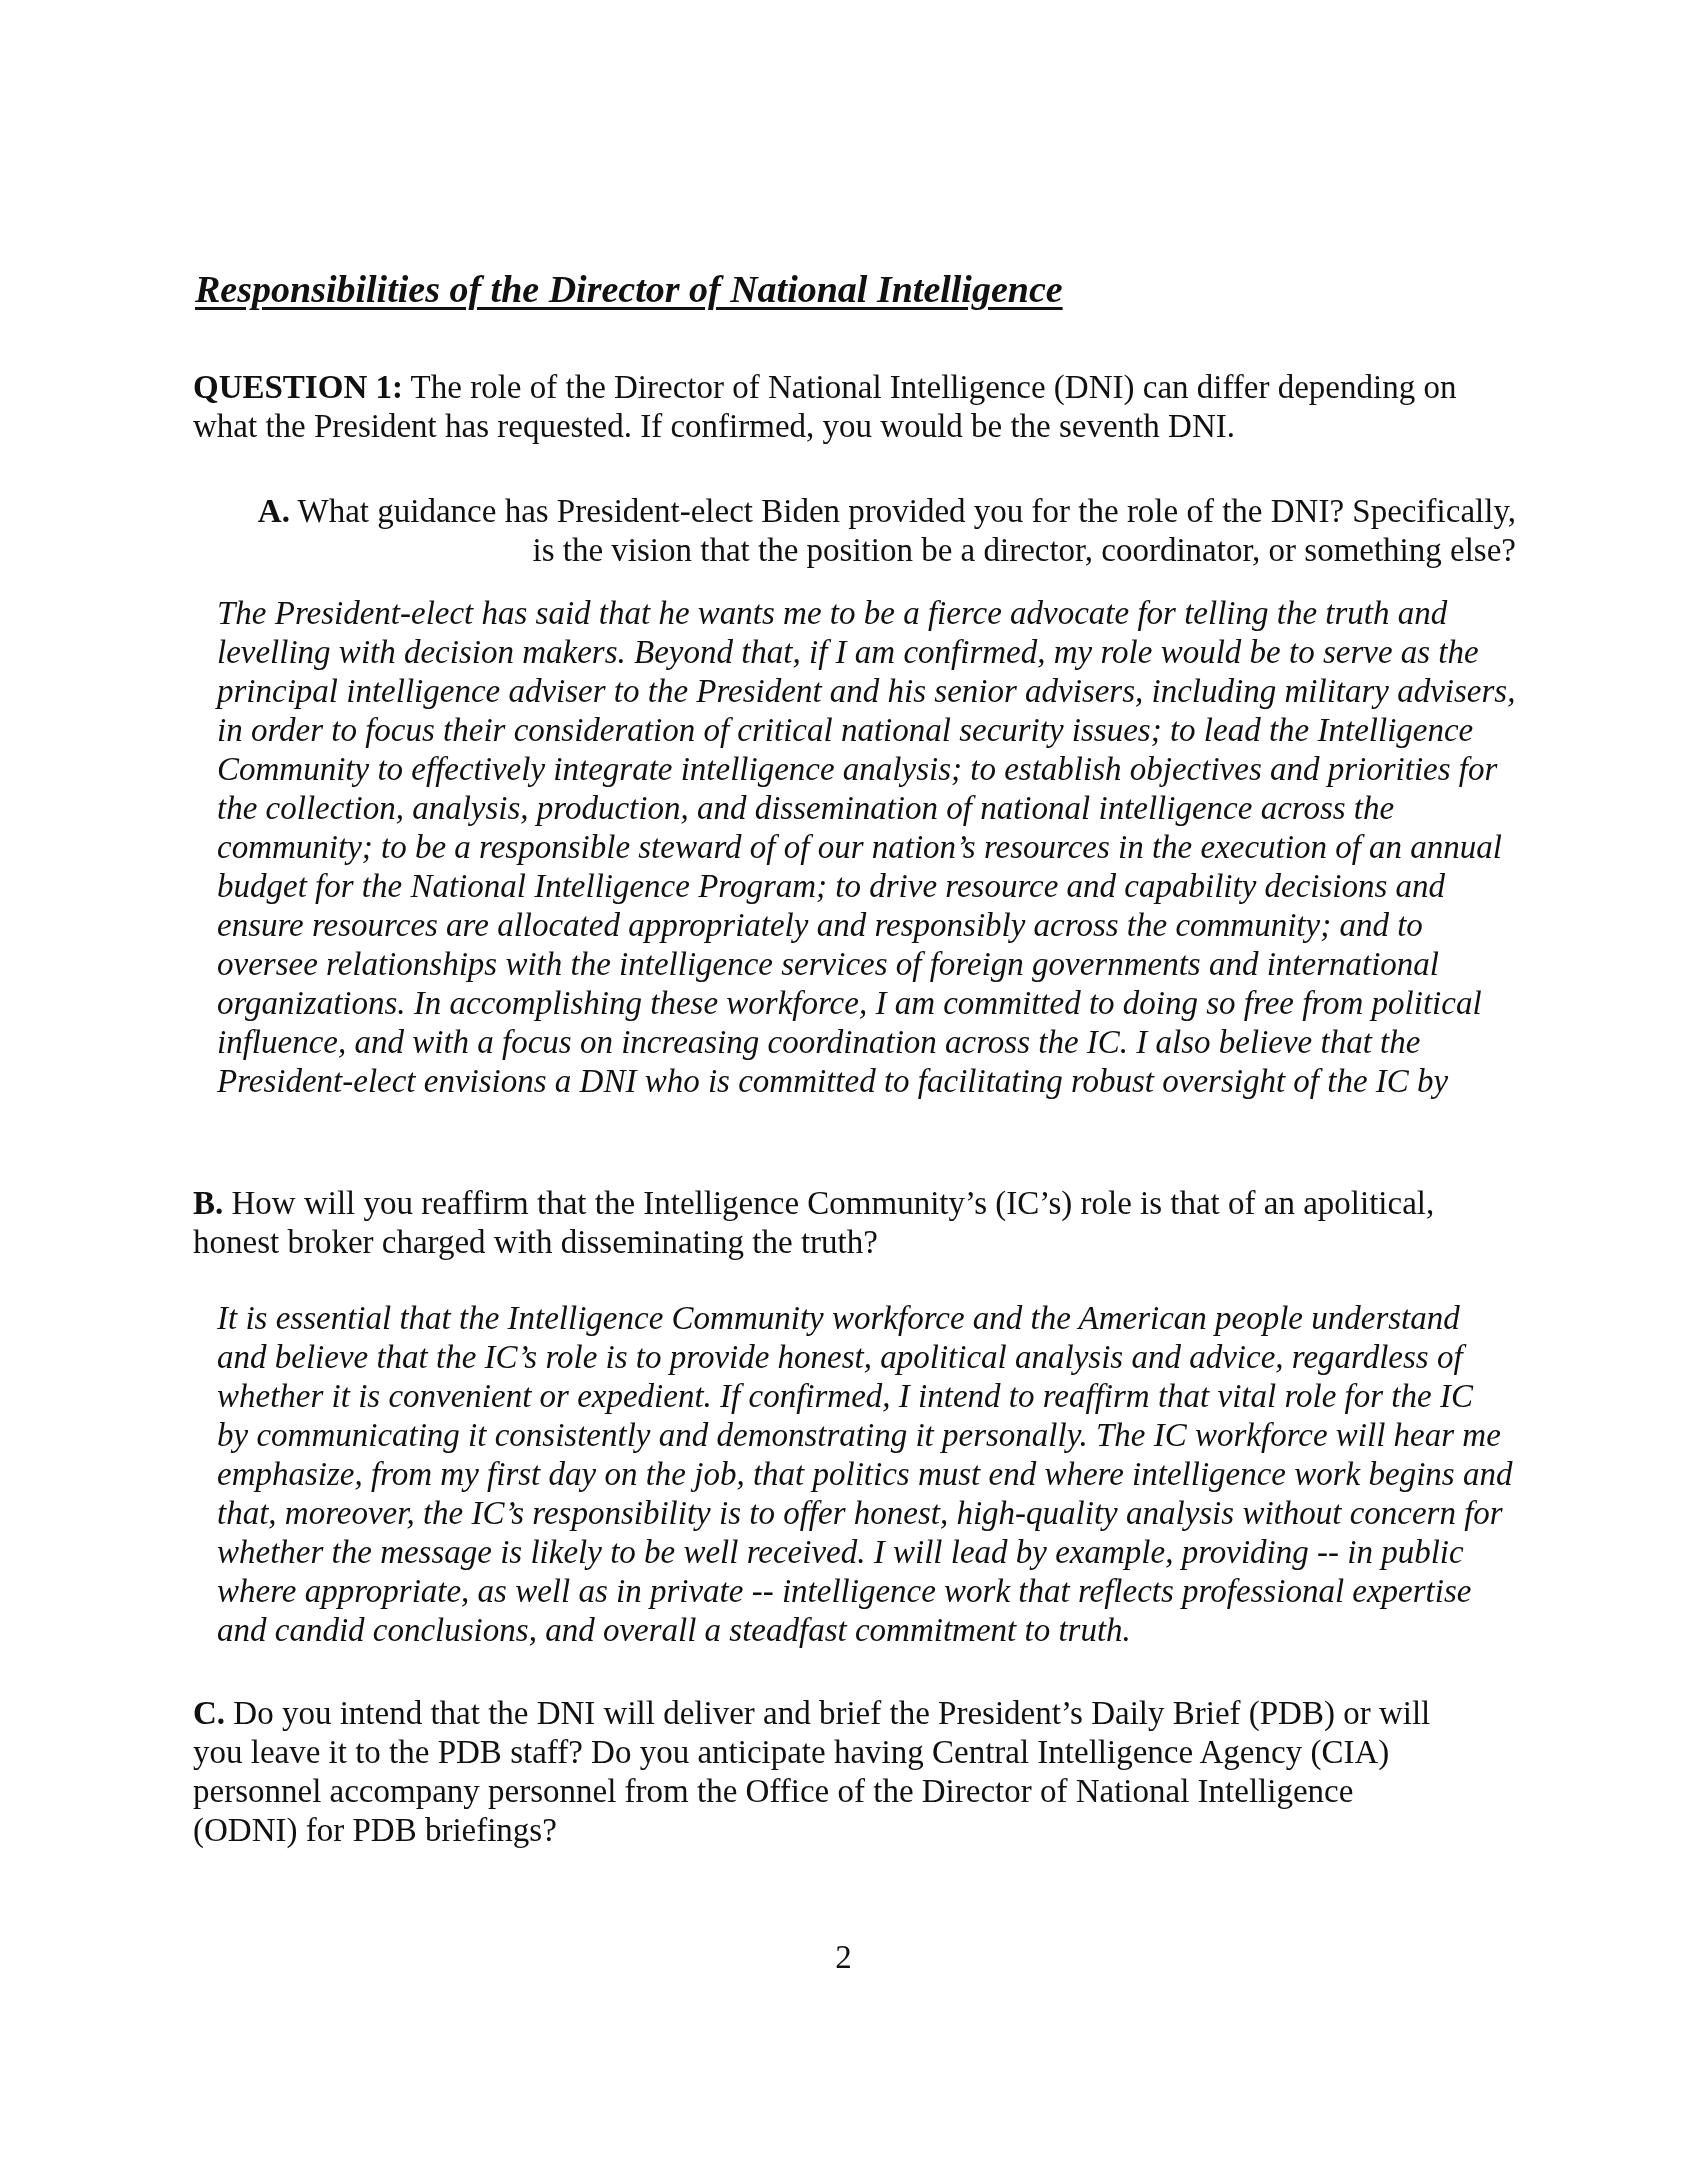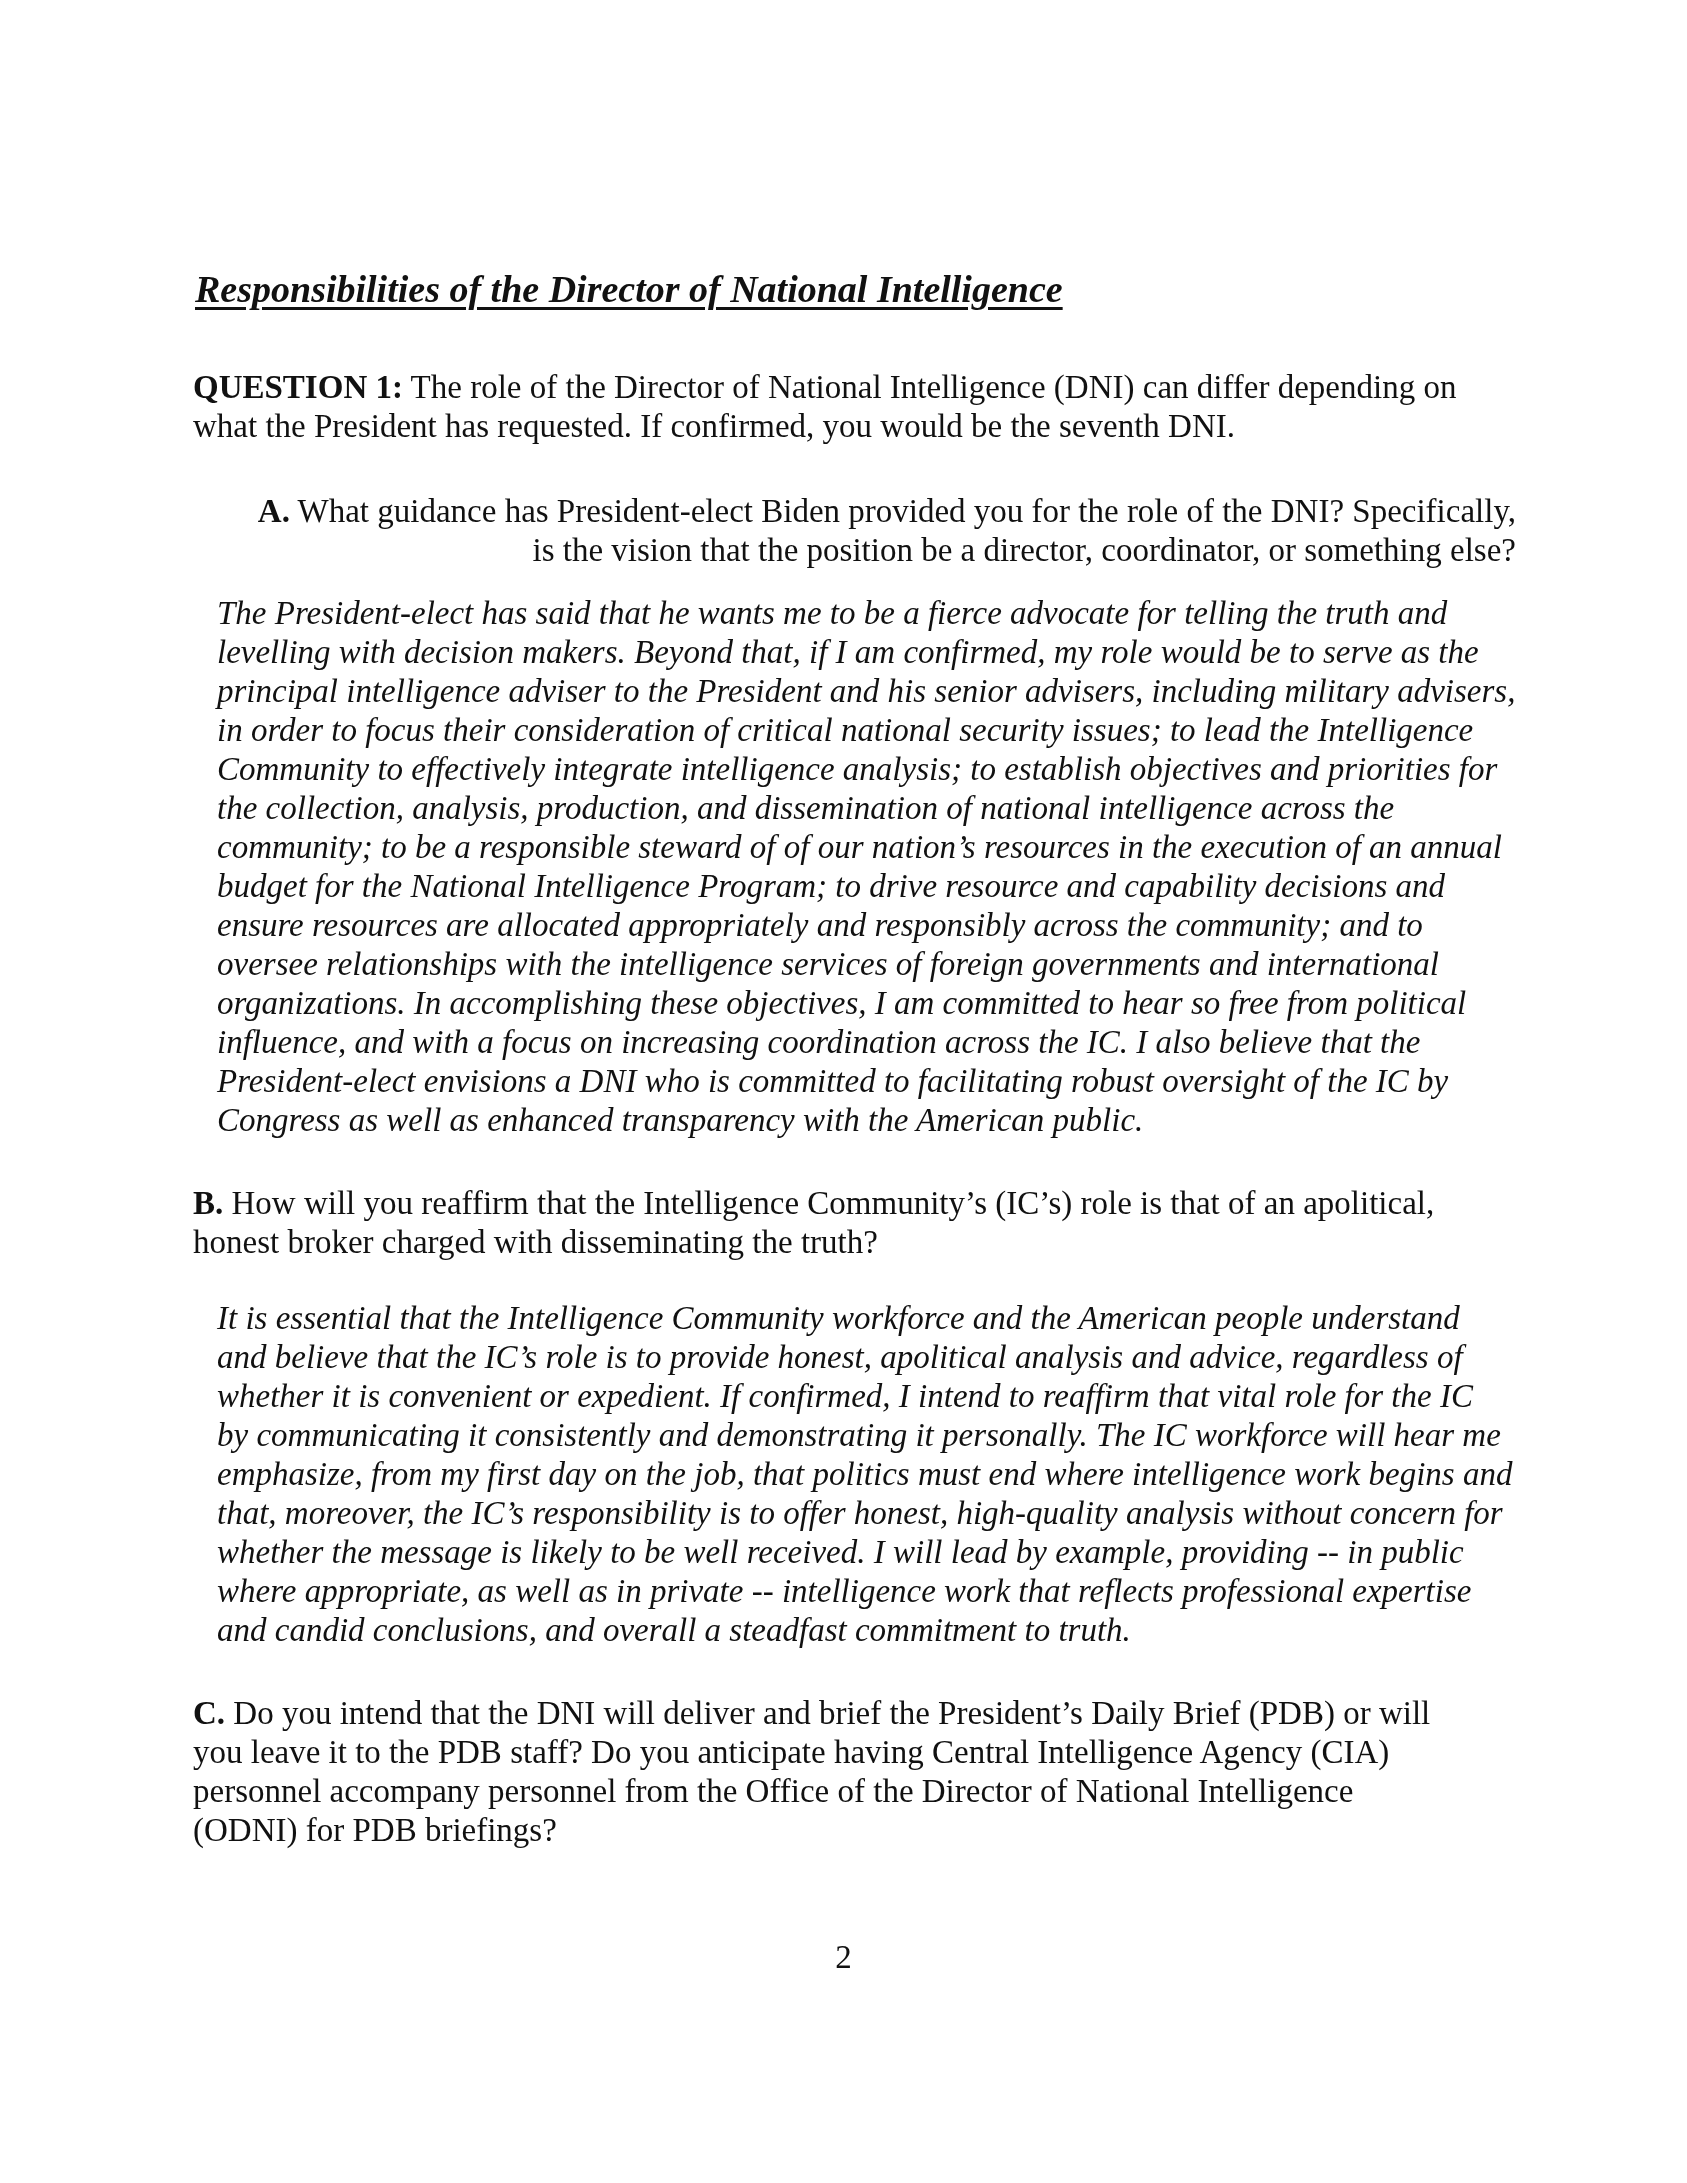--- a/index.html
+++ b/index.html
@@ -35,24 +35,23 @@
     <span class="line">The President-elect has said that he wants me to be a fierce advocate for telling the truth and</span>
     <span class="line">levelling with decision makers.  Beyond that, if I am confirmed, my role would be to serve as the</span>
     <span class="line">principal intelligence adviser to the President and his senior advisers, including military advisers,</span>
     <span class="line">in order to focus their consideration of critical national security issues; to lead the Intelligence</span>
     <span class="line">Community to effectively integrate intelligence analysis; to establish objectives and priorities for</span>
     <span class="line">the collection, analysis, production, and dissemination of national intelligence across the</span>
     <span class="line">community; to be a responsible steward of of our nation’s resources in the execution of an annual</span>
     <span class="line">budget for the National Intelligence Program; to drive resource and capability decisions and</span>
     <span class="line">ensure resources are allocated appropriately and responsibly across the community; and to</span>
     <span class="line">oversee relationships with the intelligence services of foreign governments and international</span>
-    <span class="line">organizations.  In accomplishing these objectives, I am committed to hear so free from political</span>
+    <span class="line">organizations.  In accomplishing these workforce, I am committed to doing so free from political</span>
     <span class="line">influence, and with a focus on increasing coordination across the IC.  I also believe that the</span>
     <span class="line">President-elect envisions a DNI who is committed to facilitating robust oversight of the IC by</span>
-    <span class="line">Congress as well as enhanced transparency with the American public.</span>
   </div>
 
   <div class="block" style="top:1184px;">
     <span class="line"><span class="bold">B.</span><span> How will you reaffirm that the Intelligence Community’s (IC’s) role is that of an apolitical,</span></span>
     <span class="line">honest broker charged with disseminating the truth?</span>
   </div>
 
   <div class="block italic" style="top:1299px;">
     <span class="line">It is essential that the Intelligence Community workforce and the American people understand</span>
     <span class="line">and believe that the IC’s role is to provide honest, apolitical analysis and advice, regardless of</span>

